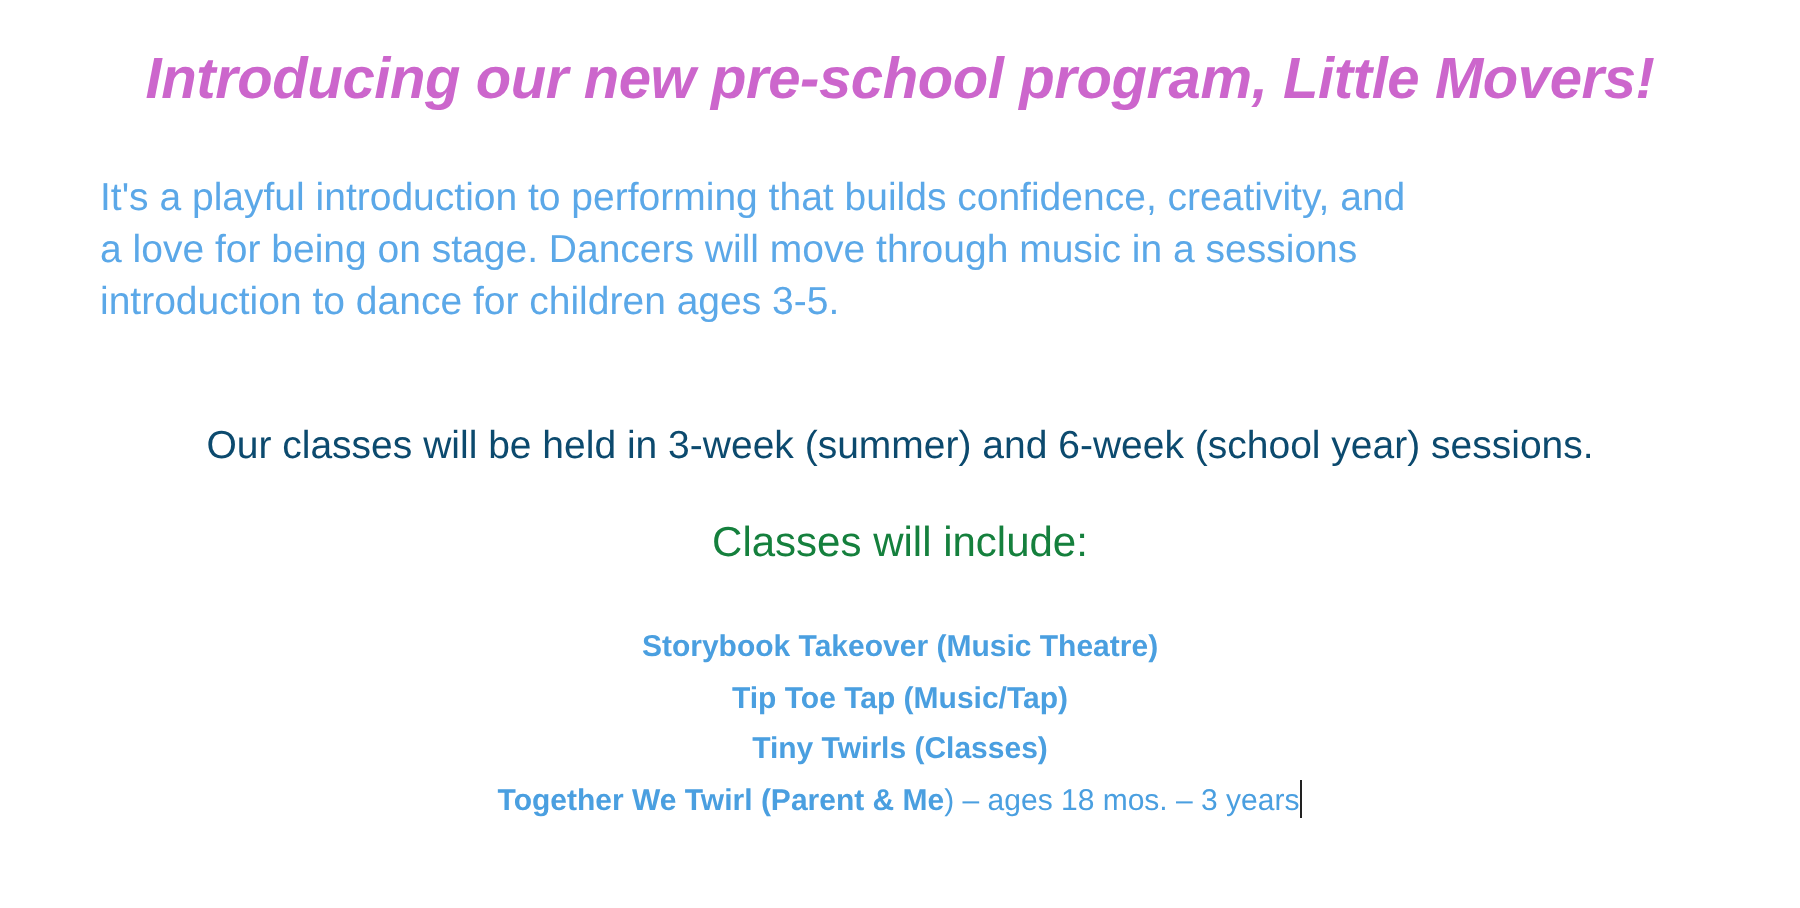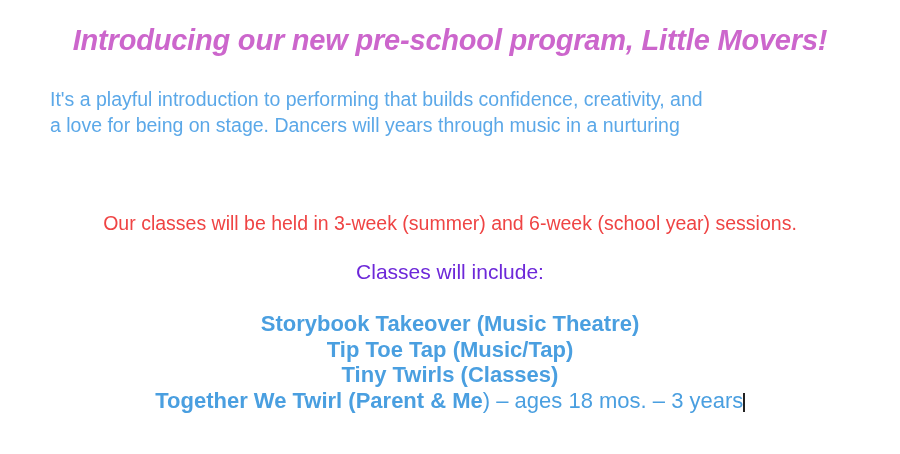--- a/index.html
+++ b/index.html
@@ -62,45 +62,45 @@
 
   
   .sessions {
     position: absolute;
     left: 0;
     top: 210px;
     width: 900px;
     text-align: center;
     font-size: 19.5px;
     line-height: 26px;
-    color: #ef4444;
+    color: #0c4a6e;
     white-space: nowrap;
   }
 
   
   .include-lead {
     position: absolute;
     left: 0;
     top: 258px;
     width: 900px;
     text-align: center;
     font-size: 21px;
     line-height: 28px;
-    color: #6d28d9;
+    color: #15803d;
     white-space: nowrap;
   }
 
   
   .class-list {
     position: absolute;
     left: 0;
     top: 311px;
     width: 900px;
     text-align: center;
-    font-size: 22px;
+    font-size: 15px;
     line-height: 25.5px;
     color: #4a9fe0;
   }
   .class-list .class-line {
     display: block;
     white-space: nowrap;
     font-weight: bold;
   }
   .class-list .class-line.mixed { font-weight: normal; }
   .class-list .class-line.mixed .b { font-weight: bold; }
@@ -120,21 +120,22 @@
 <body>
 
 <div id="page">
 
   <div class="doc">
 
     <div class="headline">Introducing our new pre-school program, Little Movers!</div>
 
     <div class="intro">
       <span class="ln">It's a playful introduction to performing that builds confidence, creativity, and</span>
-      <span class="ln">a love for being on stage. Dancers will years through music in a nurturing</span>
+      <span class="ln">a love for being on stage. Dancers will move through music in a sessions</span>
+      <span class="ln">introduction to dance for children ages 3-5.</span>
     </div>
 
     <div class="sessions">Our classes will be held in 3-week (summer) and 6-week (school year) sessions.</div>
 
     <div class="include-lead">Classes will include:</div>
 
     <div class="class-list">
       <span class="class-line">Storybook Takeover (Music Theatre)</span>
       <span class="class-line">Tip Toe Tap (Music/Tap)</span>
       <span class="class-line">Tiny Twirls (Classes)</span>

